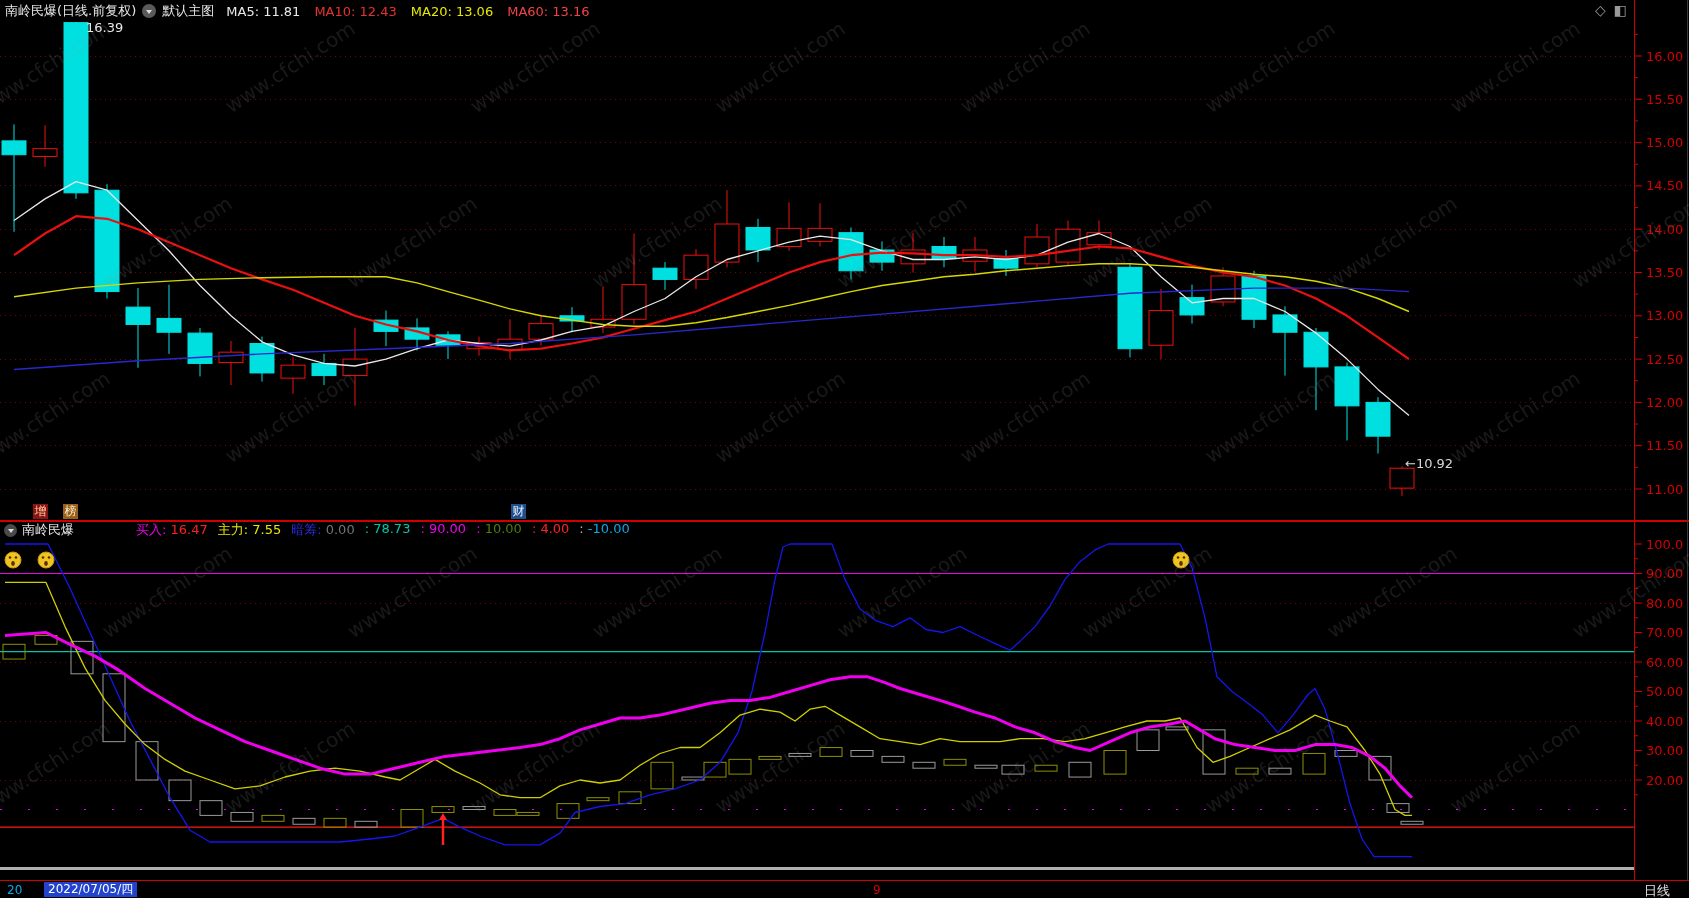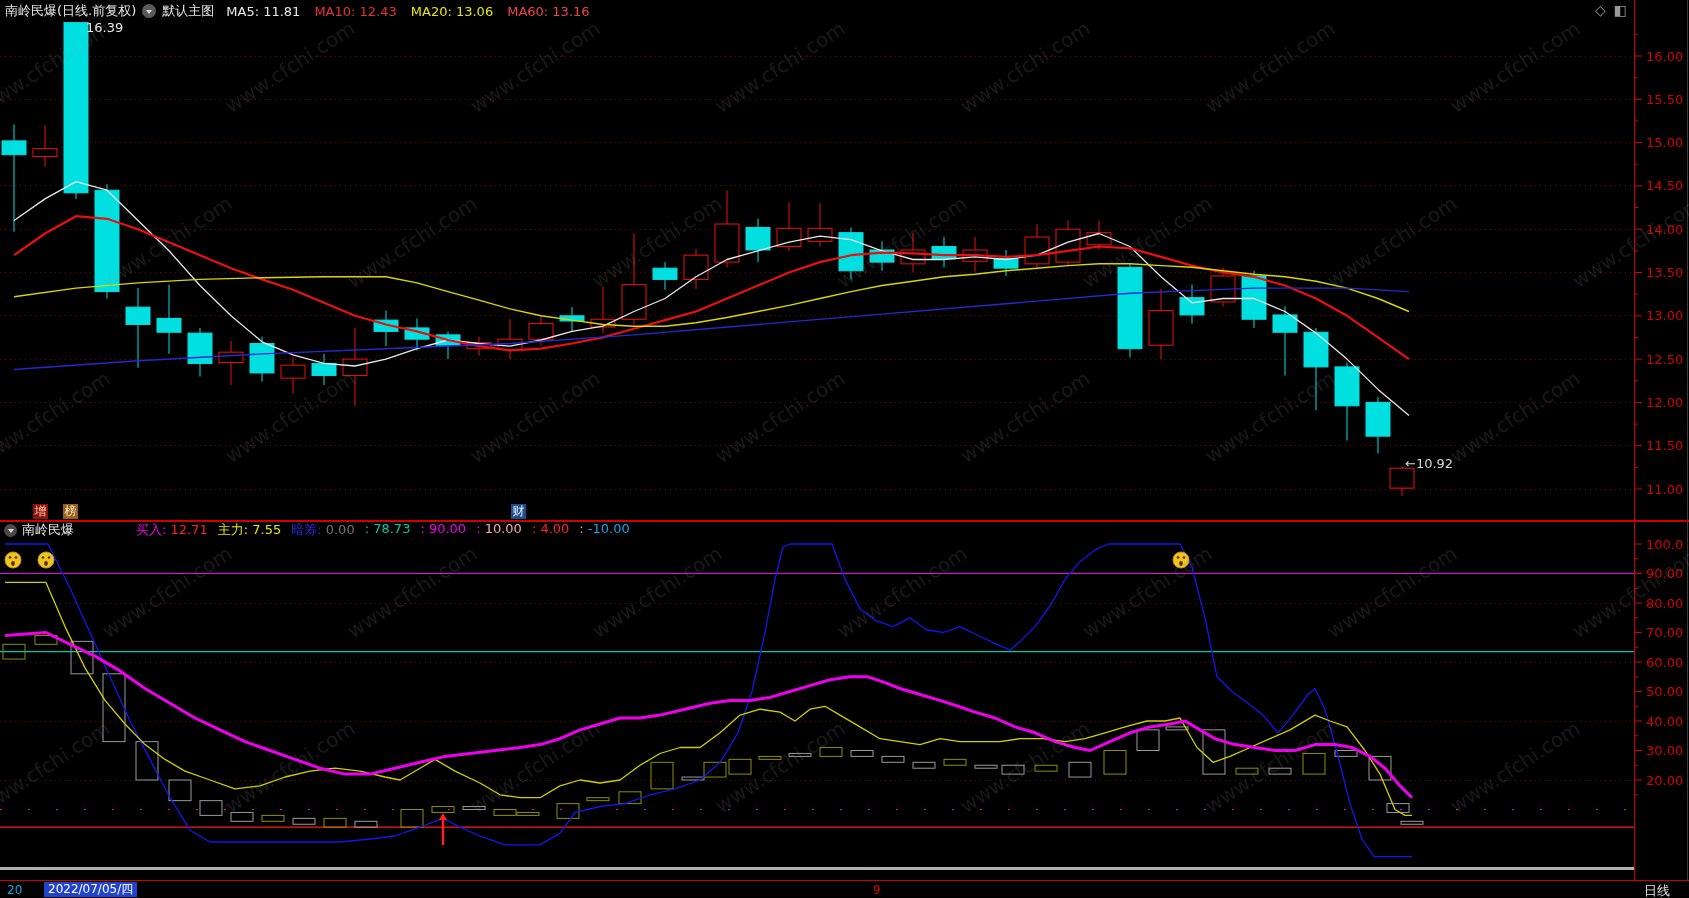--- a/index.html
+++ b/index.html
@@ -375,26 +375,26 @@
     <span class="tab tab2" style="background: rgb(150, 96, 26); color: rgb(255, 233, 200);">榜</span>
     <span class="tab tab3" style="background: rgb(31, 78, 140); color: rgb(234, 242, 255);">财</span>
   </div>
 
   <div class="ind-header">
     <span class="circ">
         <span class="chev"></span>
       </span>
     <span>南岭民爆</span>
     <span class="ind-params">
-        <span class="param"><span style="color: rgb(238, 0, 238); margin-top: 34px;">买入: </span><span style="color: rgb(255, 32, 32);">12.71</span></span>
+        <span class="param"><span style="color: rgb(238, 0, 238); margin-top: 34px;">买入: </span><span style="color: rgb(255, 32, 32);">16.47</span></span>
         <span class="param"><span style="color: rgb(232, 232, 0);">主力: </span><span style="color: rgb(232, 232, 0);">7.55</span></span>
         <span class="param"><span style="color: rgb(42, 42, 224);">暗筹: </span><span style="color: #737373;">0.00</span></span>
         <span class="param"><span style="color: rgb(0, 200, 168);">: </span><span style="color: rgb(0, 200, 168);">78.73</span></span>
         <span class="param"><span style="color: rgb(238, 0, 238);">: </span><span style="color: rgb(238, 0, 238);">90.00</span></span>
-        <span class="param"><span style="color: rgb(238, 0, 238);">: </span><span style="color: #fca5a5; text-align: center;">10.00</span></span>
+        <span class="param"><span style="color: rgb(238, 0, 238);">: </span><span style="color: #4d7c0f; text-align: center;">10.00</span></span>
         <span class="param"><span style="color: rgb(255, 32, 32);">: </span><span style="color: rgb(255, 32, 32);">4.00</span></span>
         <span class="param"><span style="color: rgb(184, 184, 184);">: </span><span style="color: #0ea5e9;">-10.00</span></span>
       </span>
   </div>
 
   <div class="bottombar">
     <span class="date-prefix">20</span>
     <span class="date-box">2022/07/05/四</span>
     <span class="mid-num">9</span>
     <span class="period">日线</span>

